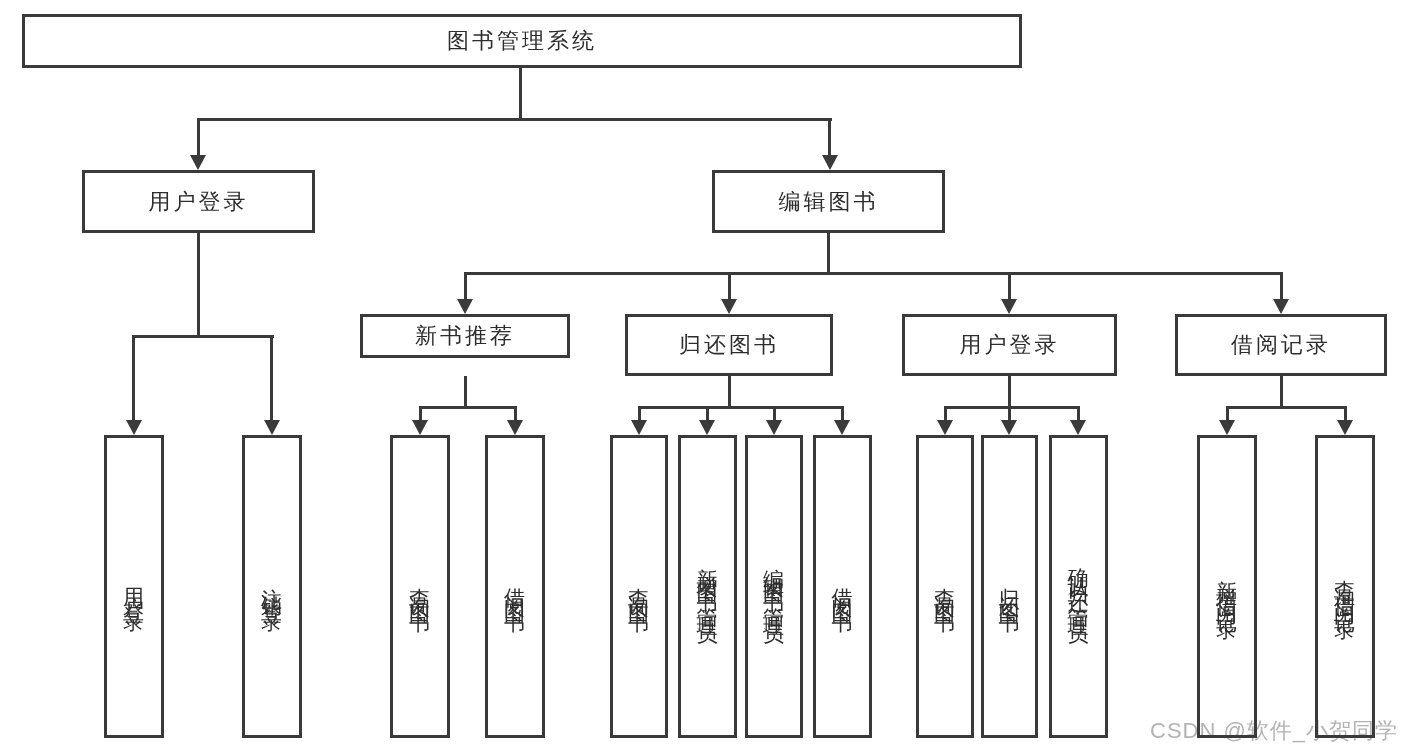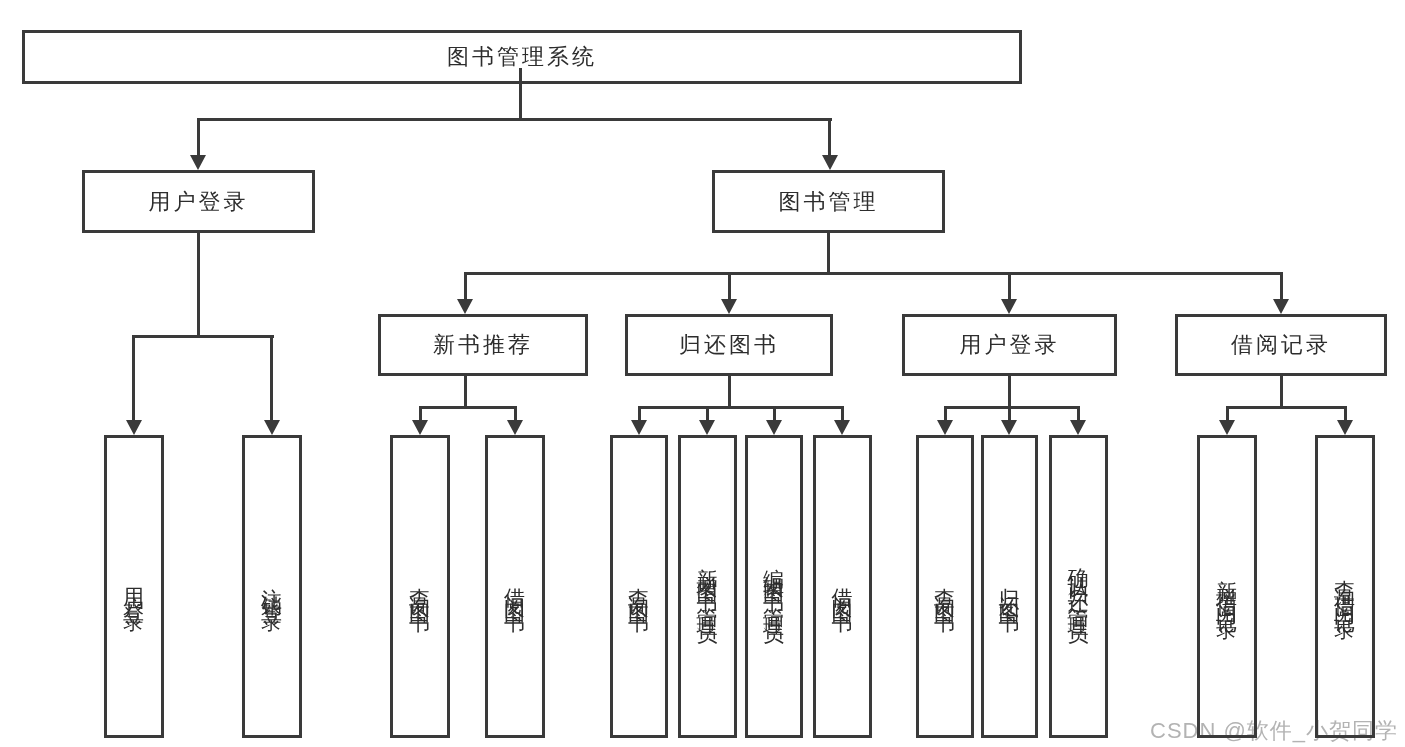--- a/index.html
+++ b/index.html
@@ -35,51 +35,51 @@
     border-top:15px solid var(--color-line);
   }
   .watermark{
     position:absolute;left:1150px;top:716px;z-index:1;
     color:var(--color-watermark);font-size:22px;letter-spacing:1px;white-space:nowrap;
   }
 </style>
 </head>
 <body>
 
-<div class="box h-box" style="left:22px;top:30px;width:1000px;height:54px;">图书管理系统</div>
+<div class="box h-box" style="left:22px;top:14px;width:1000px;height:54px;">图书管理系统</div>
 
 <div class="vline" style="left:519px;top:68px;height:53px;"></div>
 <div class="hline" style="left:197px;top:118px;width:635px;"></div>
 <div class="vline" style="left:197px;top:118px;height:39px;"></div>
 <div class="arrow" style="left:190px;top:155px;"></div>
 <div class="vline" style="left:828px;top:118px;height:39px;"></div>
 <div class="arrow" style="left:822px;top:155px;"></div>
 
 <div class="box h-box" style="left:82px;top:170px;width:233px;height:63px;">用户登录</div>
-<div class="box h-box" style="left:712px;top:170px;width:233px;height:63px;">图书管理</div>
+<div class="box h-box" style="left:712px;top:170px;width:233px;height:63px;">编辑图书</div>
 
 <div class="vline" style="left:197px;top:233px;height:104px;"></div>
 <div class="hline" style="left:133px;top:335px;width:141px;"></div>
 <div class="vline" style="left:132px;top:335px;height:86px;"></div>
 <div class="arrow" style="left:126px;top:420px;"></div>
 <div class="vline" style="left:270px;top:335px;height:86px;"></div>
 <div class="arrow" style="left:264px;top:420px;"></div>
 
 <div class="vline" style="left:827px;top:233px;height:41px;"></div>
 <div class="hline" style="left:465px;top:272px;width:818px;"></div>
 <div class="vline" style="left:464px;top:272px;height:29px;"></div>
 <div class="arrow" style="left:457px;top:299px;"></div>
 <div class="vline" style="left:728px;top:272px;height:29px;"></div>
 <div class="arrow" style="left:721px;top:299px;"></div>
 <div class="vline" style="left:1008px;top:272px;height:29px;"></div>
 <div class="arrow" style="left:1001px;top:299px;"></div>
 <div class="vline" style="left:1280px;top:272px;height:29px;"></div>
 <div class="arrow" style="left:1273px;top:299px;"></div>
 
-<div class="box h-box" style="left:360px;top:314px;width:210px;height:62px;margin-left:18px;">新书推荐</div>
+<div class="box h-box" style="left:360px;top:314px;width:210px;height:44px;">新书推荐</div>
 <div class="box h-box" style="left:625px;top:314px;width:208px;height:62px;">归还图书</div>
 <div class="box h-box" style="left:902px;top:314px;width:215px;height:62px;">用户登录</div>
 <div class="box h-box" style="left:1175px;top:314px;width:212px;height:62px;">借阅记录</div>
 
 <div class="vline" style="left:464px;top:376px;height:32px;"></div>
 <div class="hline" style="left:419px;top:406px;width:98px;"></div>
 <div class="vline" style="left:419px;top:406px;height:16px;"></div>
 <div class="arrow" style="left:412px;top:420px;"></div>
 <div class="vline" style="left:514px;top:406px;height:16px;"></div>
 <div class="arrow" style="left:507px;top:420px;"></div>

